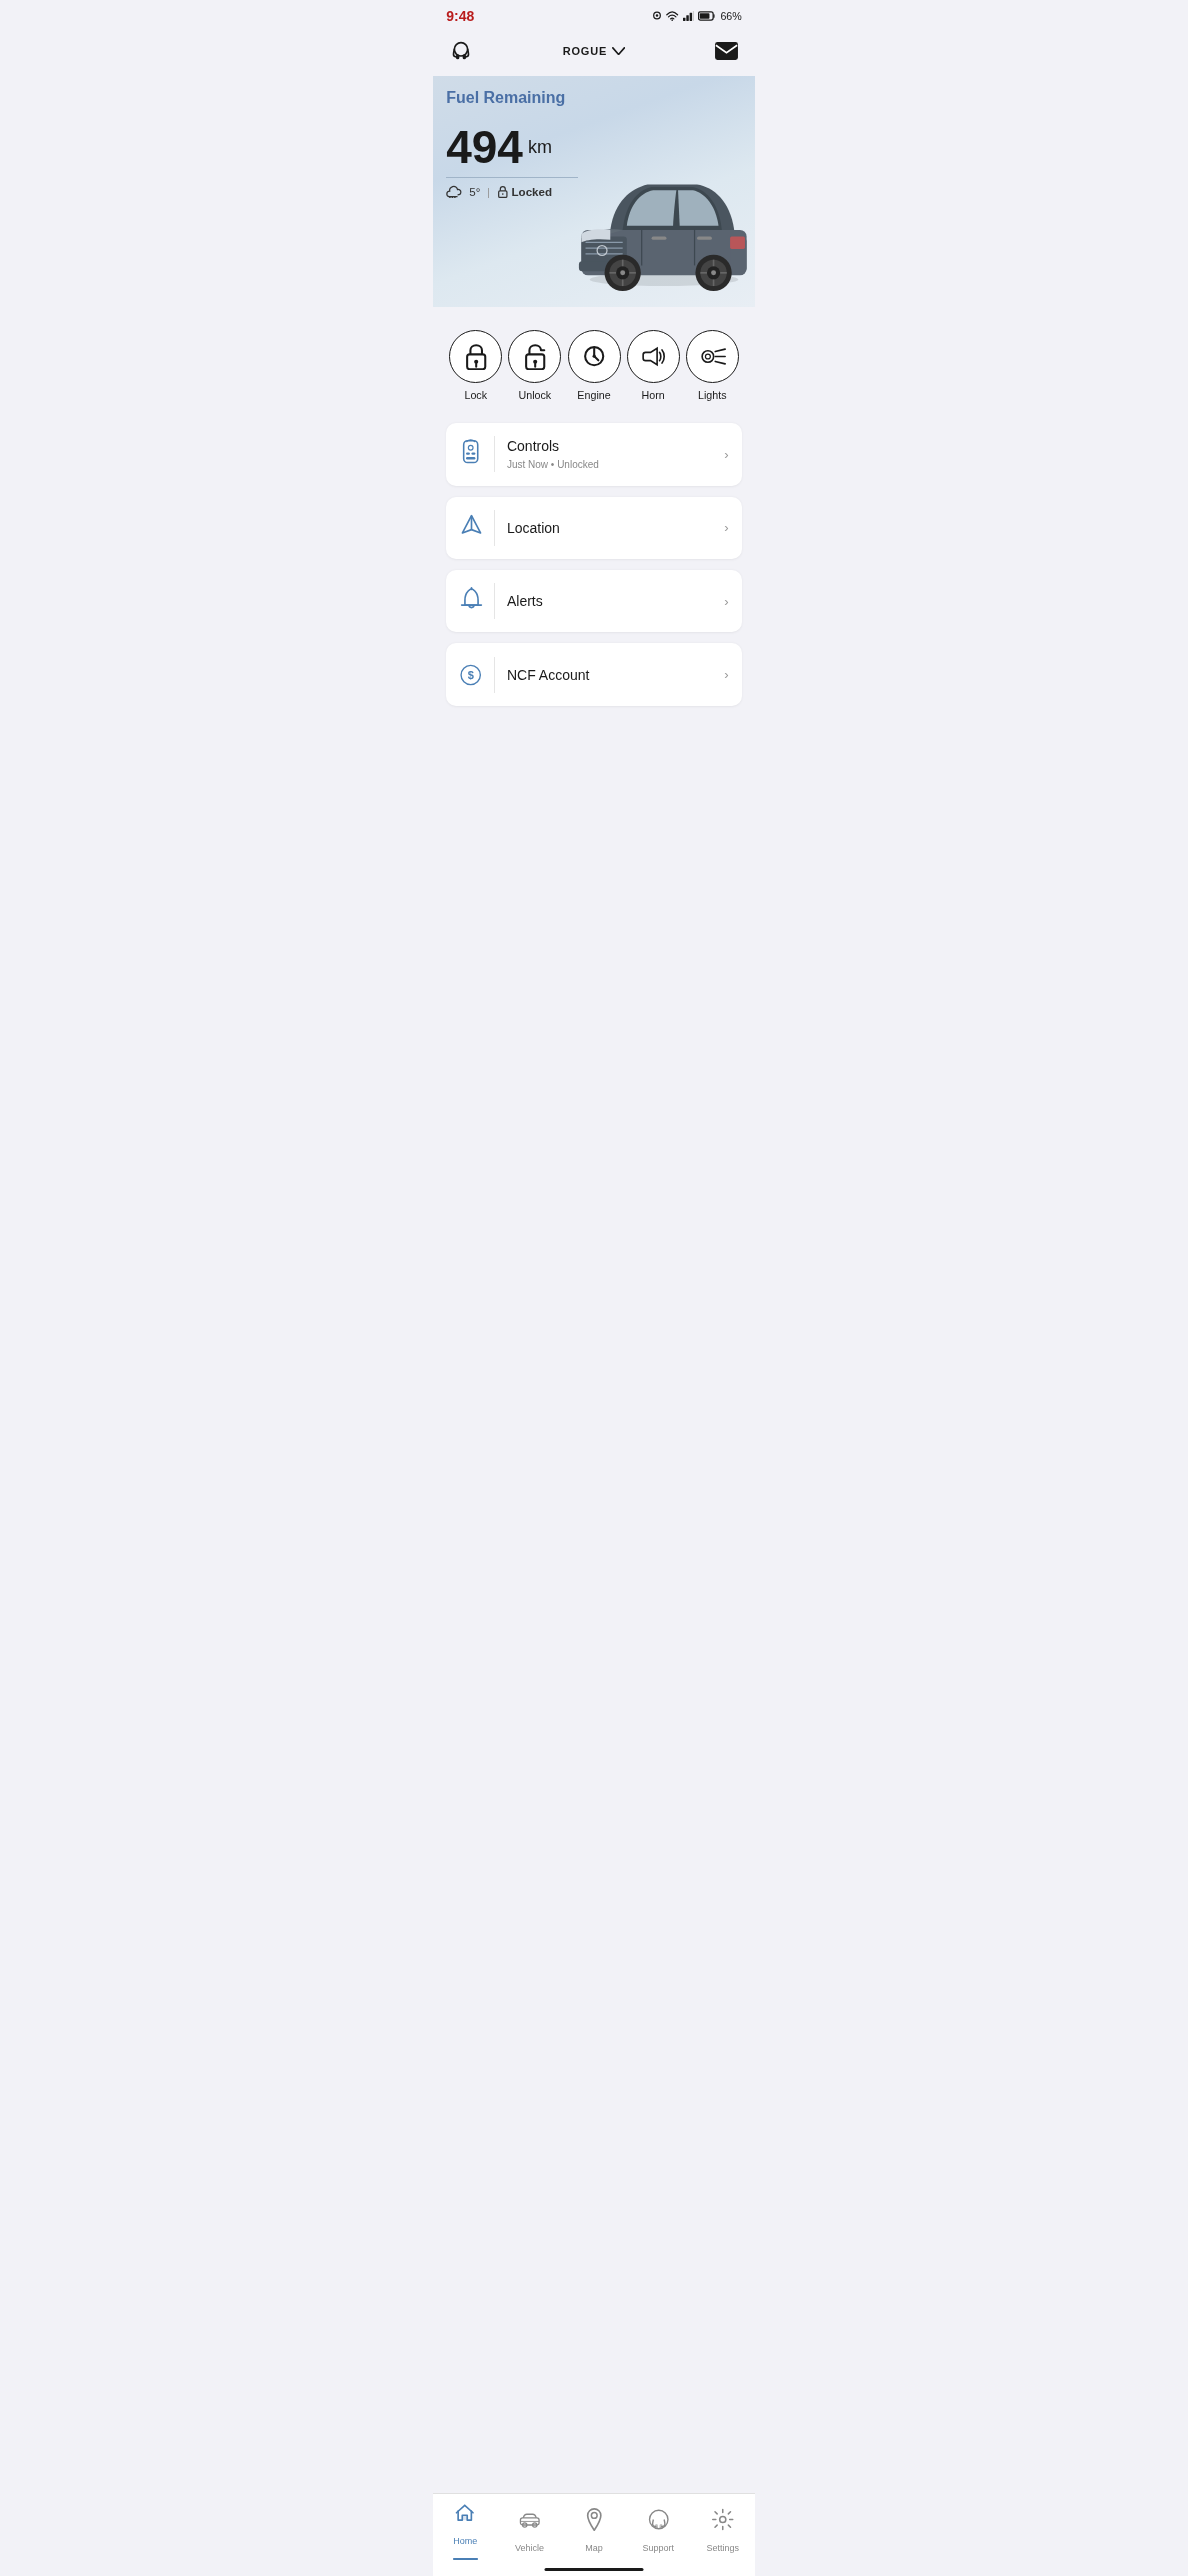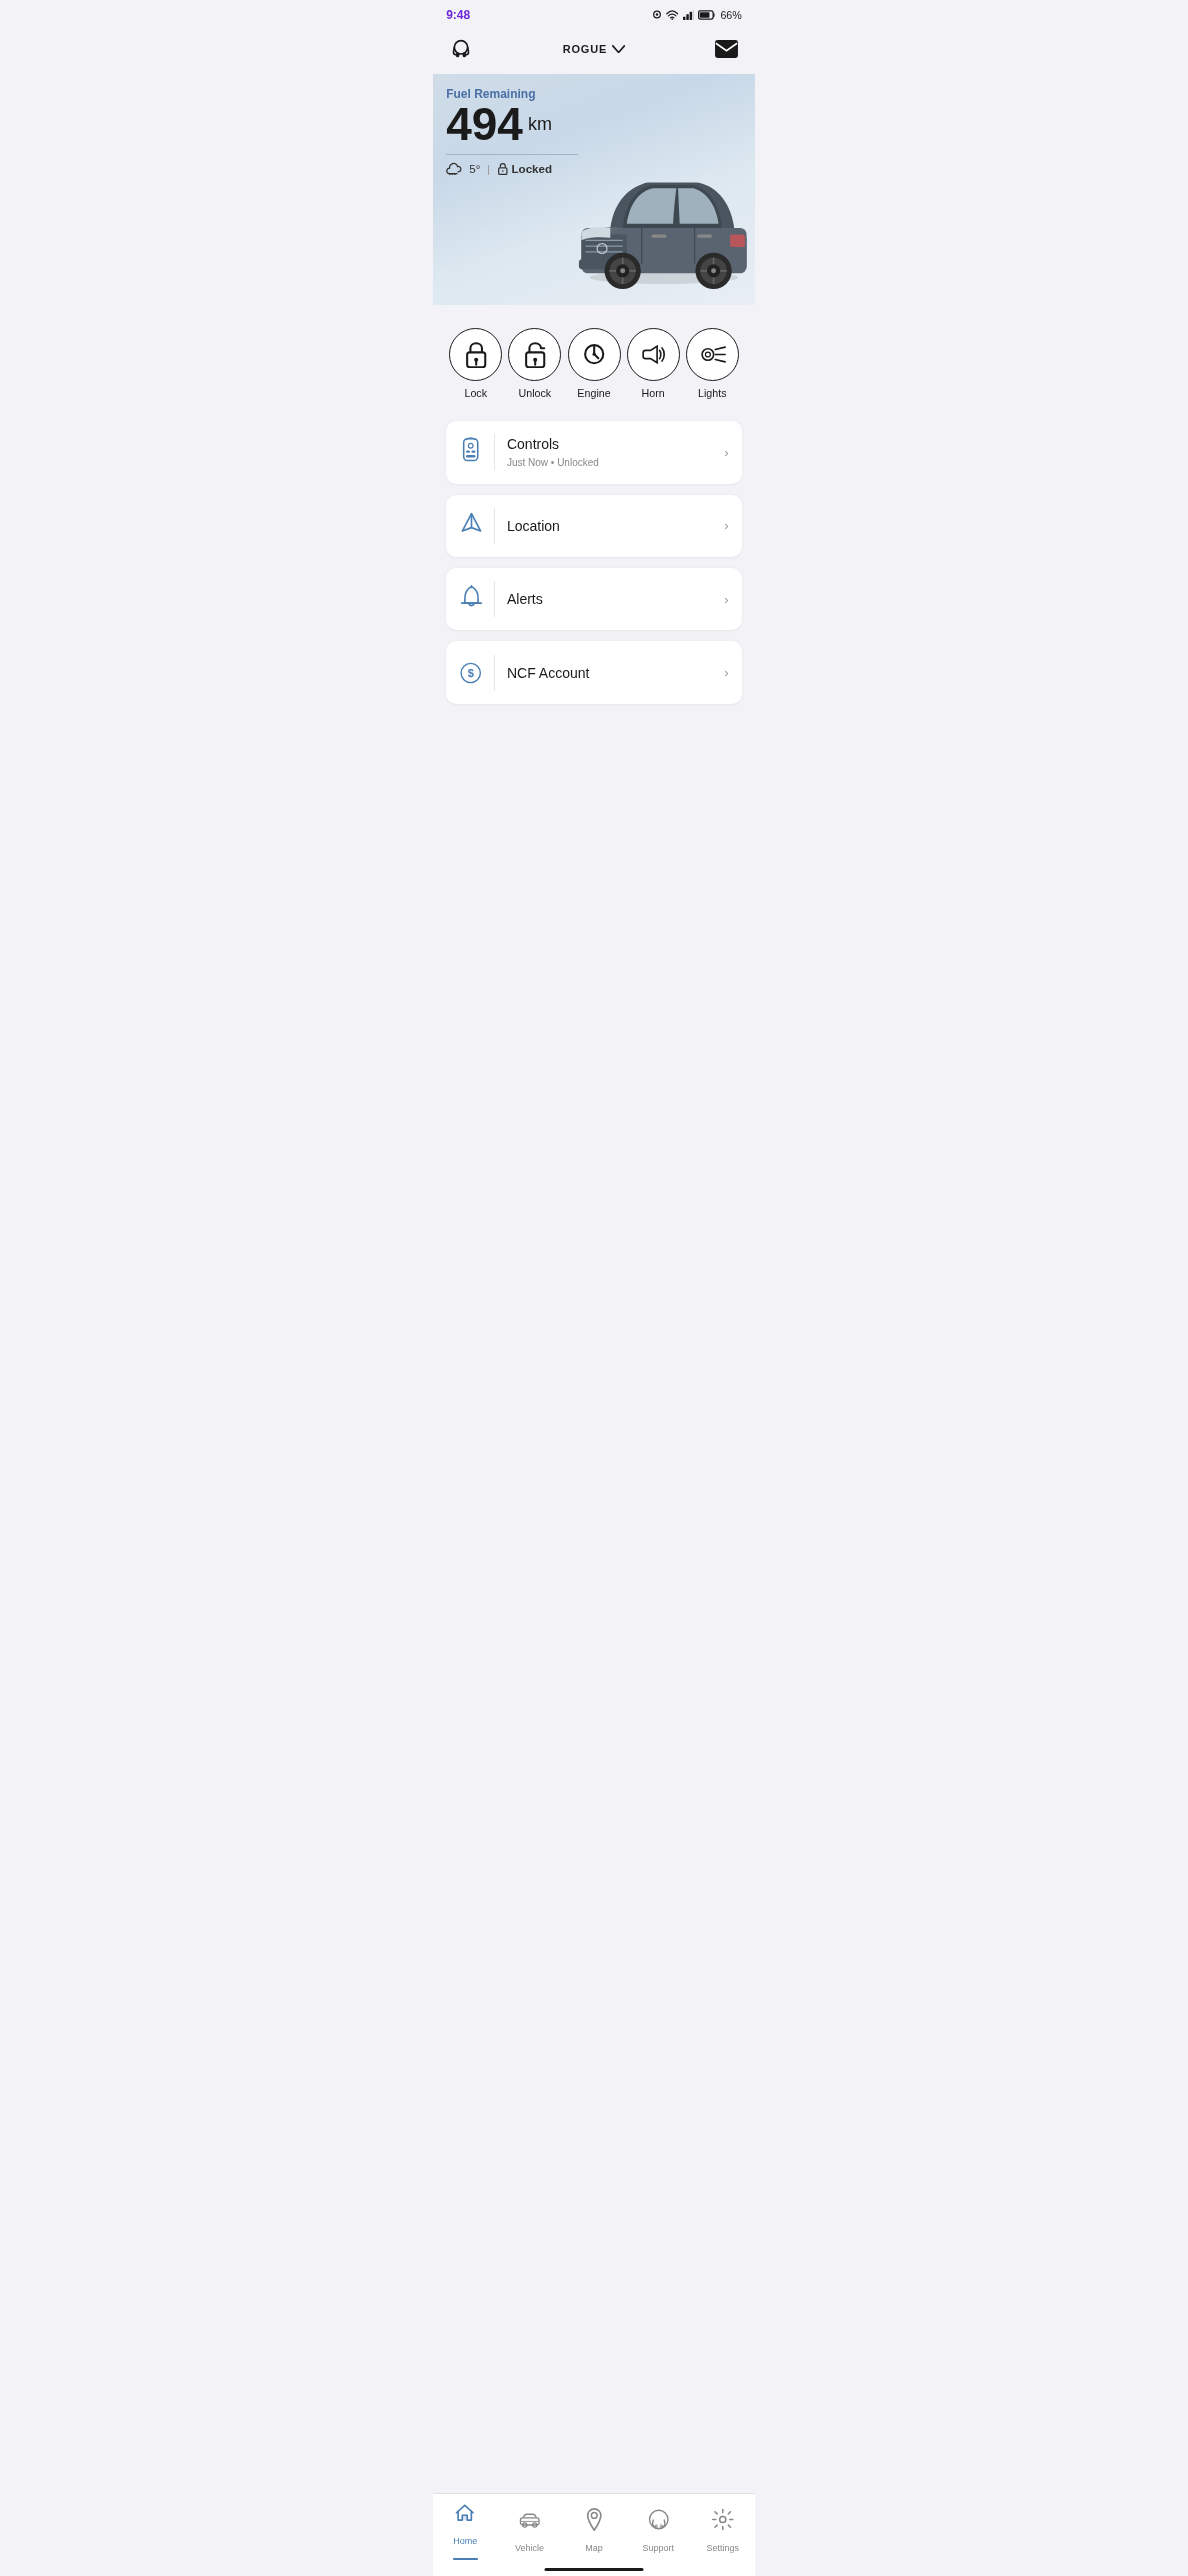--- a/index.html
+++ b/index.html
@@ -19,23 +19,23 @@
     .status-bar {
       display: flex;
       justify-content: space-between;
       align-items: center;
       padding: 8.3px 13.2px 5px;
       background: transparent;
       position: relative;
       z-index: 10;
     }
     .status-time {
-      font-size: 12px;
+      font-size: 14px;
       font-weight: 600;
-      color: #6d28d9;
+      color: #b91c1c;
     }
     .status-icons {
       display: flex;
       align-items: center;
       gap: 4.1px;
       font-size: 10.7px;
       color: #1a1a1a;
     }
     .status-icons span { font-size: 10.7px; }
 
@@ -72,24 +72,24 @@
 
     
     .hero {
       position: relative;
       background: linear-gradient(160deg, #d0dce8 0%, #c8d8e8 30%, #dde8f0 60%, #e8eef4 100%);
       padding: 13.2px 13.2px 0;
       overflow: hidden;
       min-height: 231px;
     }
     .fuel-label {
-      font-size: 12px;
+      font-size: 16px;
       color: #4a6fa5;
       font-weight: 600;
-      margin-bottom: 0;
+      margin-bottom: 17px;
     }
     .fuel-value {
       font-size: 46px;
       font-weight: 800;
       color: #1a1a1a;
       line-height: 1;
     }
     .fuel-unit {
       font-size: 18px;
       font-weight: 400;

